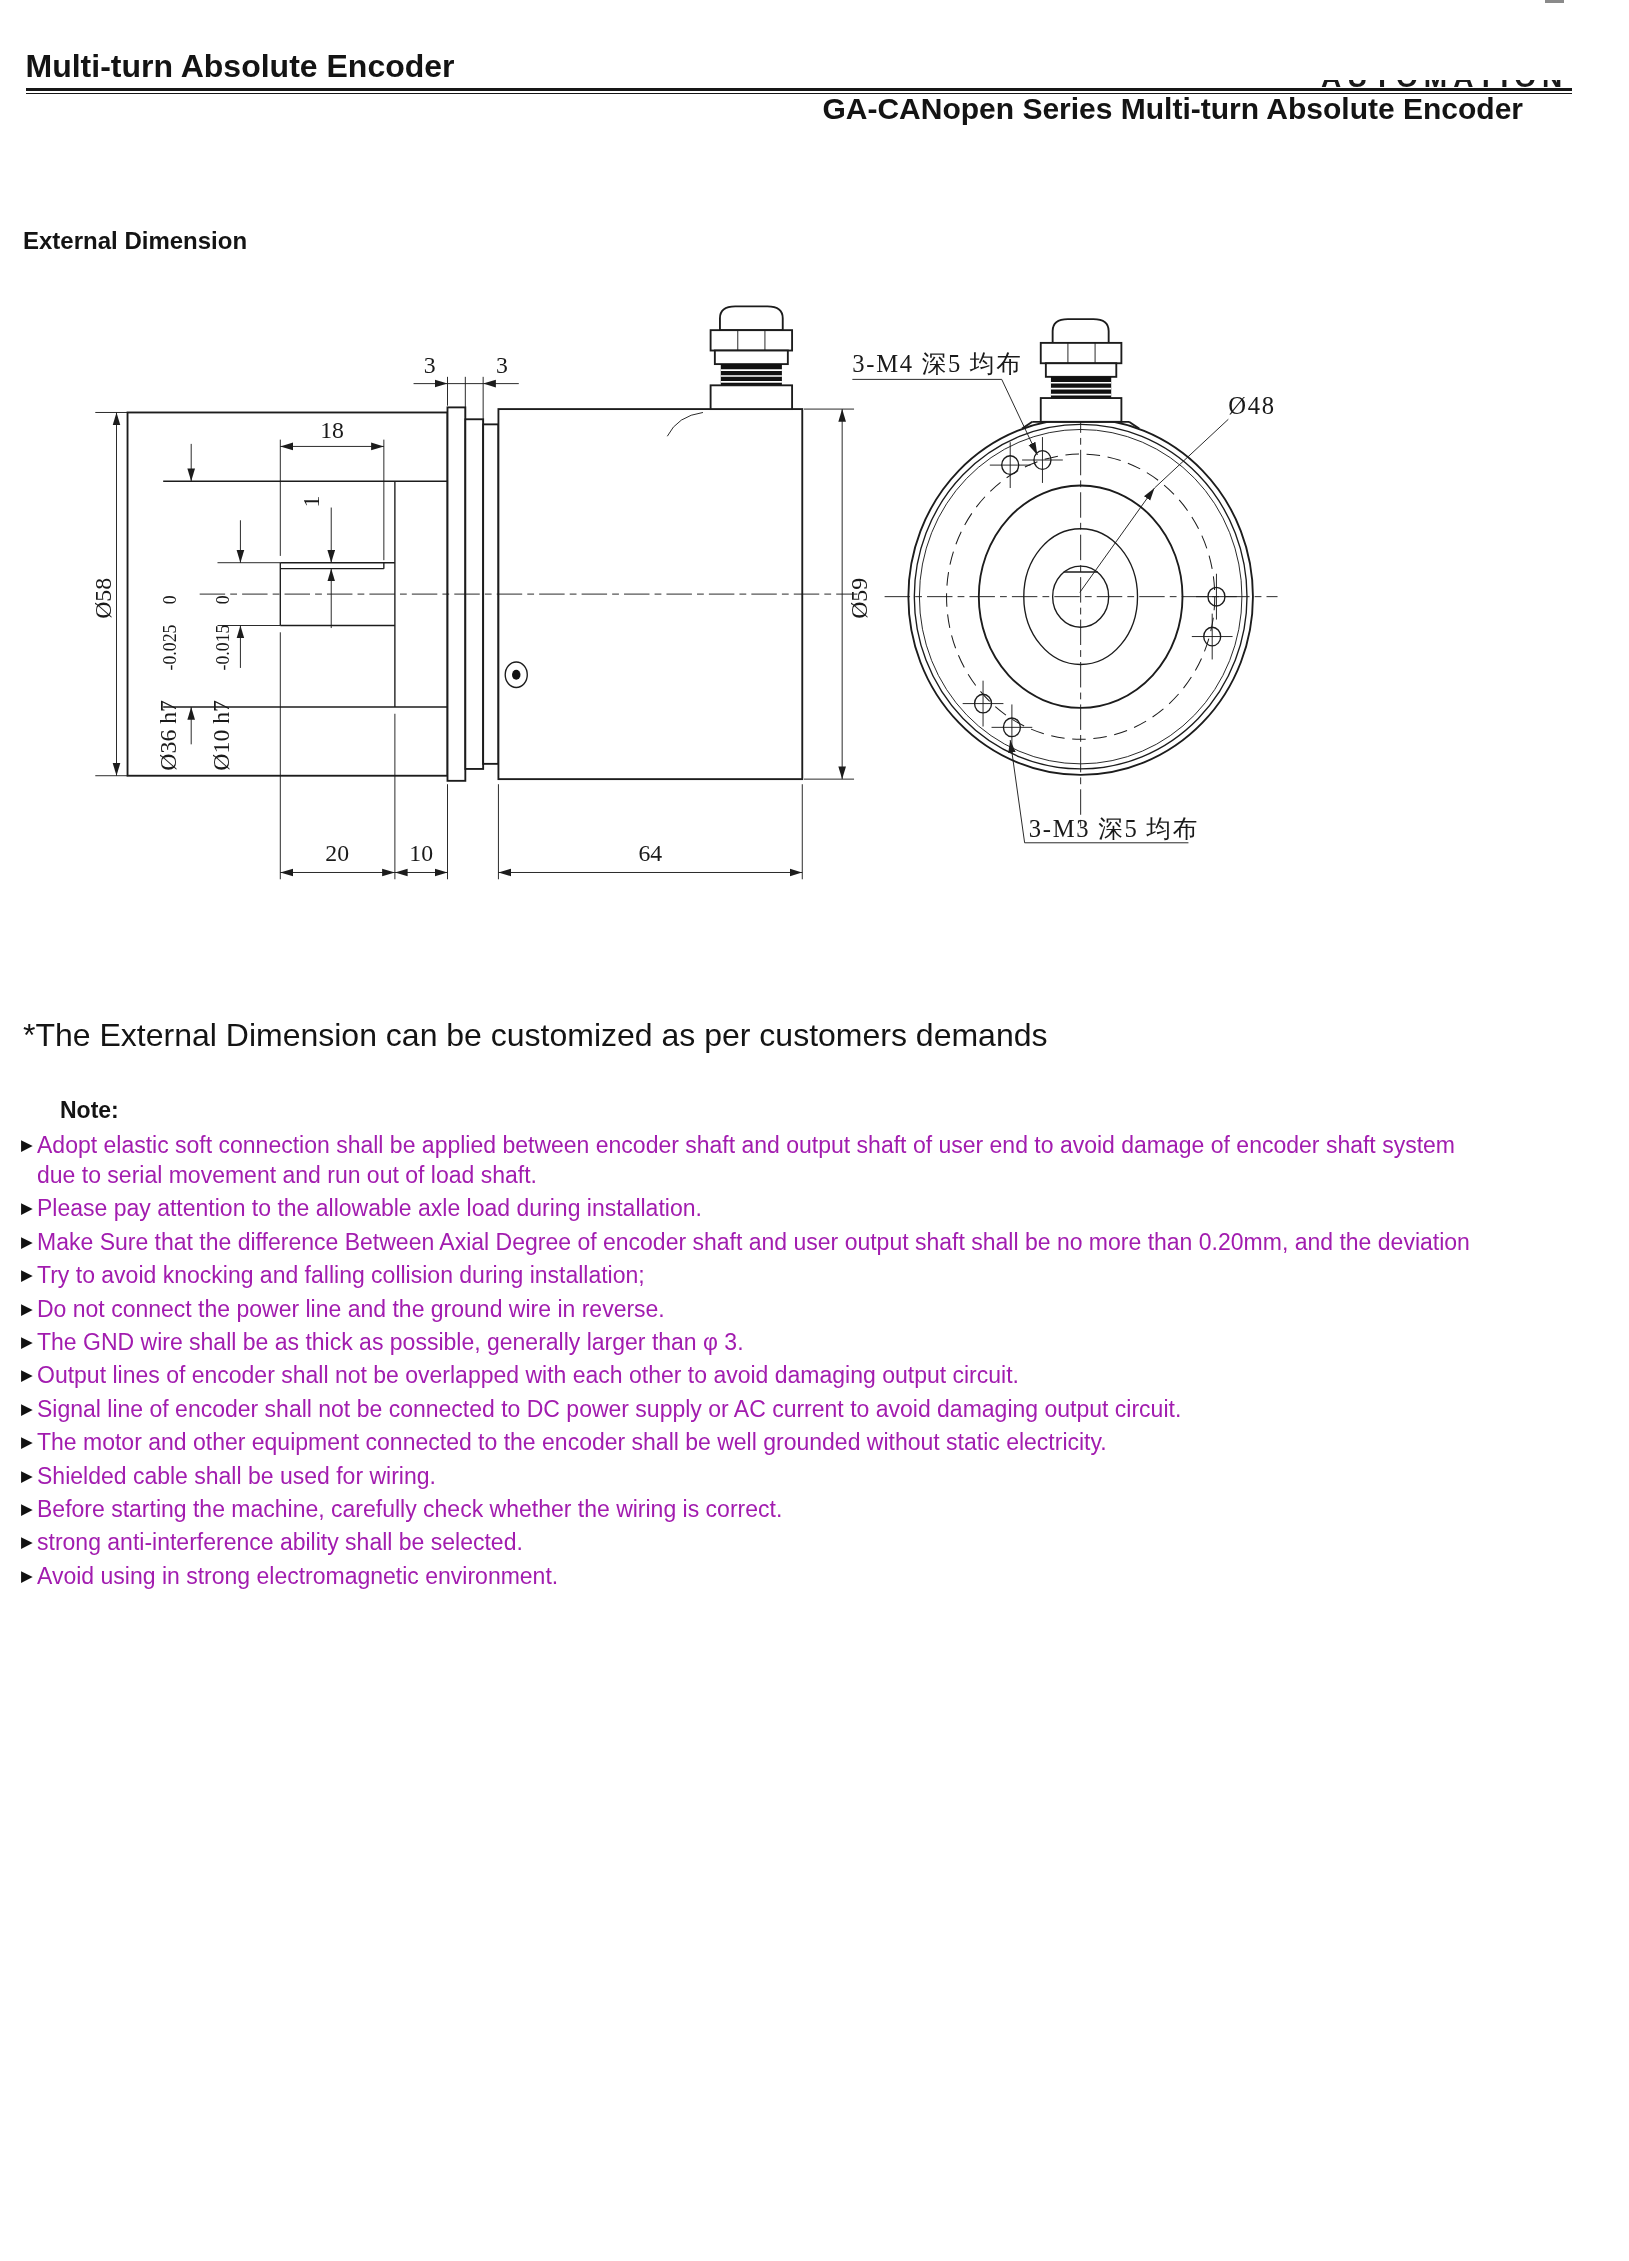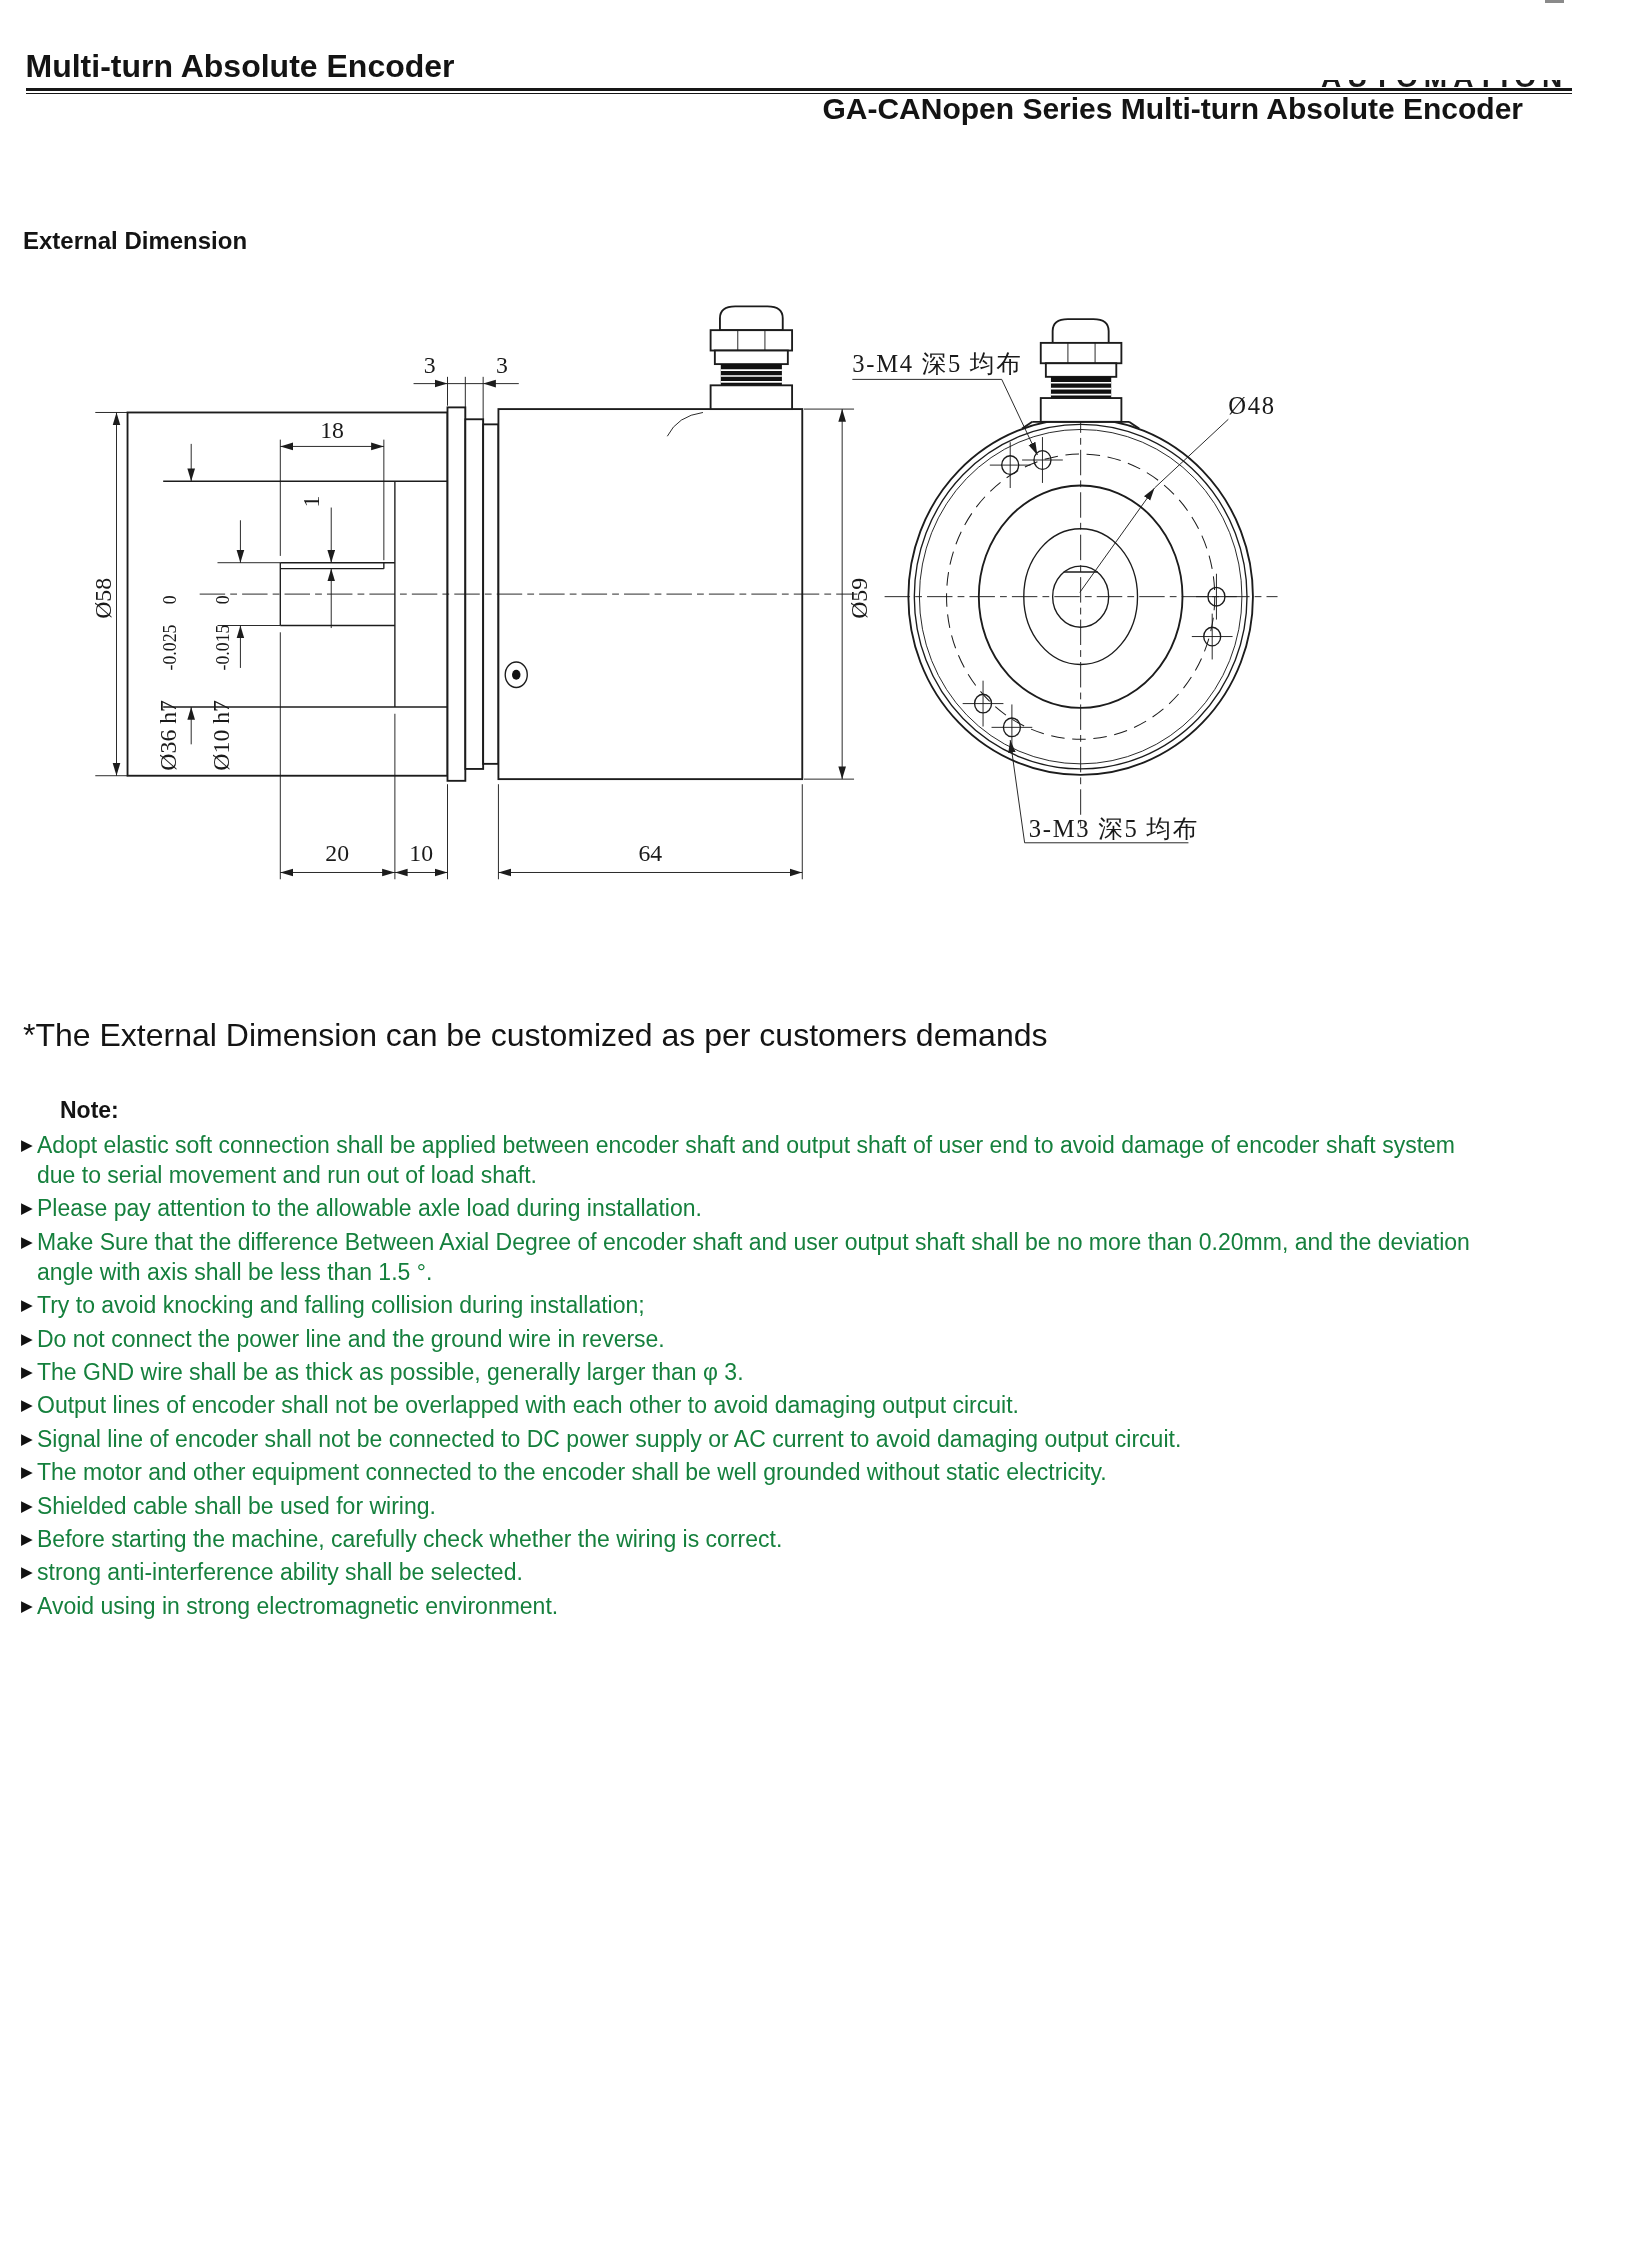--- a/index.html
+++ b/index.html
@@ -17,21 +17,21 @@
   .rule-sub{left:25.5px;top:93px;width:1568px;height:0.8px;background:#161616;}
   .page-subtitle{top:92px;right:49px;font-size:30px;font-weight:bold;white-space:nowrap;}
   .section-heading{left:23px;top:227px;font-size:24px;font-weight:bold;white-space:nowrap;}
 
   .customize-note{left:23px;top:1017px;font-size:32px;white-space:nowrap;}
   .notes-heading{left:21px;top:1097px;font-size:23px;font-weight:bold;margin-left:39px;}
   .notes-list{left:21px;top:1130px;width:1596px;}
   .note-item{display:flex;align-items:flex-start;margin-bottom:3.4px;}
   .note-bullet{width:16px;flex:0 0 16px;font-size:15.3px;line-height:30px;color:#111;}
   .note-lines{flex:1;}
-  .note-line{font-size:23px;line-height:30px;white-space:nowrap;color:#15803d;}
+  .note-line{font-size:23px;line-height:30px;white-space:nowrap;color:#a21caf;}
 
   svg{position:absolute;left:0;top:0;}
   .ol{stroke:#1c1c1c;stroke-width:2.2;fill:none;}
   .ol-w{stroke:#1c1c1c;stroke-width:2.2;fill:#fff;}
   .med{stroke:#1c1c1c;stroke-width:1.6;fill:none;}
   .thin{stroke:#1c1c1c;stroke-width:1.1;fill:none;}
   .cl{stroke:#1c1c1c;stroke-width:1.1;fill:none;stroke-dasharray:30 6 8 6;}
   .dash{stroke:#1c1c1c;stroke-width:1.2;fill:none;stroke-dasharray:16 9;}
   .blk{fill:#111;stroke:none;}
   .slit{stroke:#fff;stroke-width:2;}
@@ -260,21 +260,20 @@
       <div class="note-item">
         <span class="note-bullet">▶</span>
         <div class="note-lines">
           <div class="note-line">Please pay attention to the allowable axle load during installation.</div>
         </div>
       </div>
       <div class="note-item">
         <span class="note-bullet">▶</span>
         <div class="note-lines">
           <div class="note-line">Make Sure that the difference Between Axial Degree of encoder shaft and user output shaft shall be no more than 0.20mm, and the deviation</div>
-          <div class="note-line">angle with axis shall be less than 1.5 °.</div>
         </div>
       </div>
       <div class="note-item">
         <span class="note-bullet">▶</span>
         <div class="note-lines">
           <div class="note-line">Try to avoid knocking and falling collision during installation;</div>
         </div>
       </div>
       <div class="note-item">
         <span class="note-bullet">▶</span>

